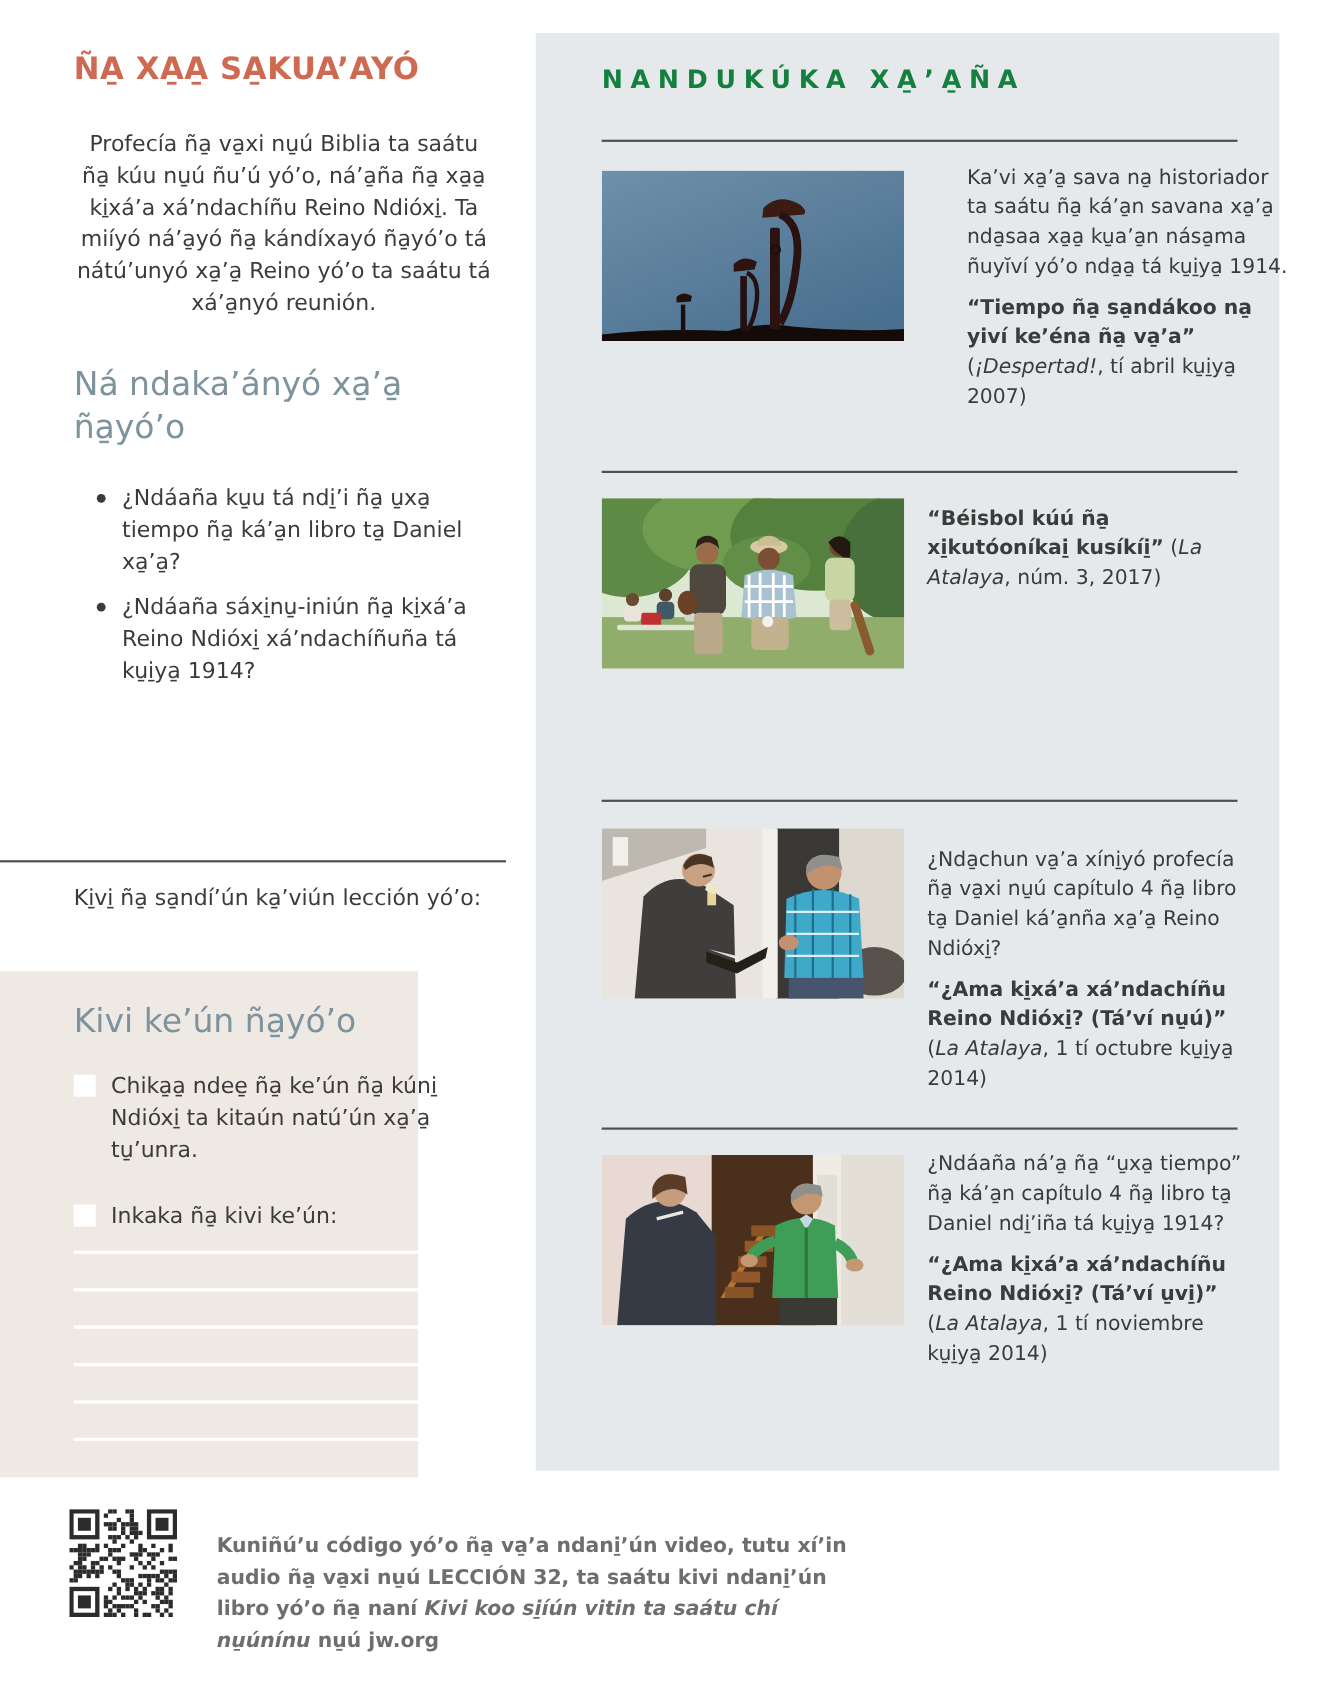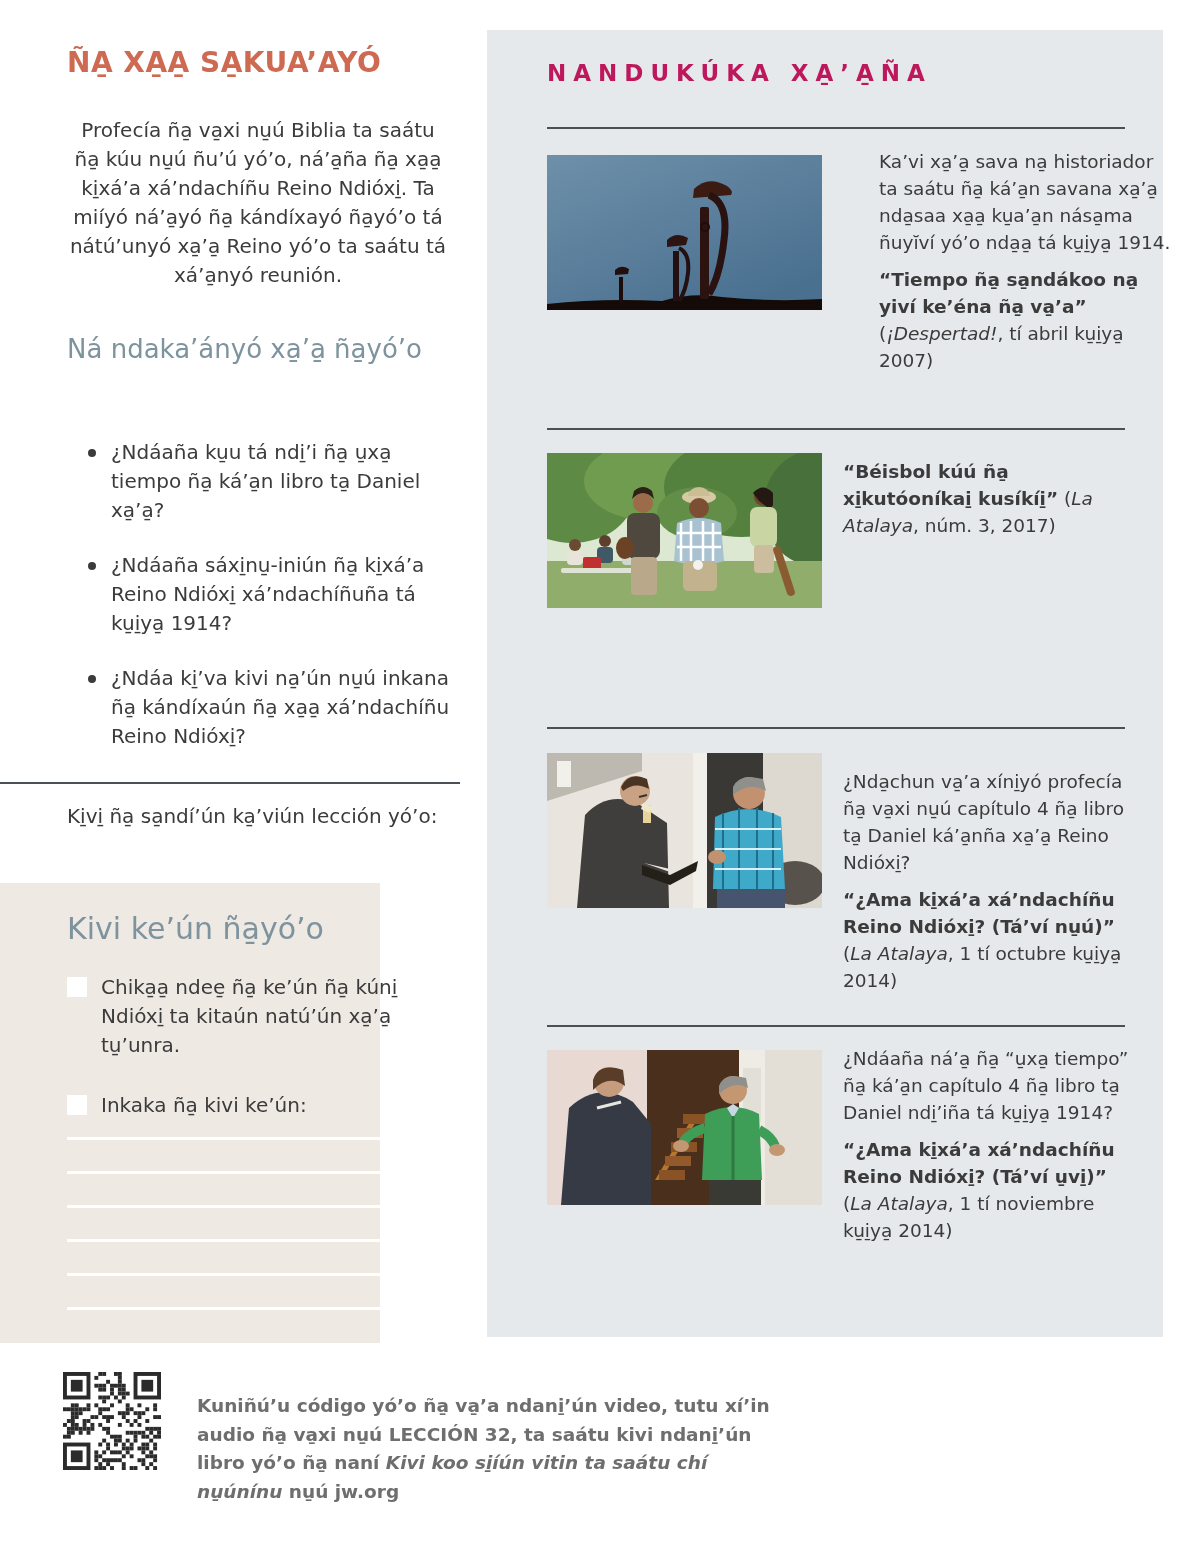--- a/index.html
+++ b/index.html
@@ -3,38 +3,38 @@
 <meta charset="utf-8">
 <style>
   html,body{margin:0;padding:0;background:#ffffff;}
   body{font-family:"DejaVu Sans","Liberation Sans",sans-serif;color:#3b3b3b;}
   #page{position:relative;width:1200px;height:1543px;background:#ffffff;overflow:hidden;}
 
   
   .h1{position:absolute;left:67px;top:46px;width:400px;font-size:28px;font-weight:700;
       letter-spacing:.5px;color:#cf6a52;}
   .intro{position:absolute;left:67px;top:116px;width:382px;font-size:20px;line-height:29px;text-align:center;}
-  .h2{position:absolute;left:67px;top:330px;width:390px;font-size:26px;line-height:39px;
+  .h2{position:absolute;left:67px;top:330px;width:390px;font-size:30px;line-height:39px;
       font-weight:500;color:#7d939d;}
-  .qlist{position:absolute;left:88px;top:438px;width:372px;display:flex;flex-direction:column;gap:26px;}
+  .qlist{position:absolute;left:88px;top:438px;width:372px;display:flex;flex-direction:column;gap:12px;}
   .qitem{display:flex;font-size:20px;line-height:29px;}
   .qdot{flex:0 0 auto;width:8px;height:8px;border-radius:50%;background:#3b3b3b;margin:11px 15px 0 0;}
   .rule-left{position:absolute;left:0;top:782px;width:460px;height:2px;background:#4b5054;}
   .completion{position:absolute;left:67px;top:802px;width:400px;font-size:20px;line-height:28px;}
 
   .goalbox{position:absolute;left:0;top:883px;width:380px;height:460px;background:#efe9e4;}
   .goalbox .gh{position:absolute;left:67px;top:28px;font-size:30px;font-weight:500;color:#7d939d;}
   .goalrow{position:absolute;left:67px;width:363px;display:flex;}
   .goalrow .cb{flex:0 0 auto;width:20px;height:20px;background:#ffffff;margin:4px 14px 0 0;}
   .goalrow .gt{font-size:20px;line-height:29px;}
   .wline{position:absolute;left:67px;width:389px;height:3px;background:#ffffff;}
 
   
   .panel{position:absolute;left:487px;top:30px;width:676px;height:1307px;background:#e6e9eb;}
-  .rh{position:absolute;left:60px;top:30px;font-size:23px;font-weight:700;letter-spacing:7px;color:#be185d;text-align:center;}
+  .rh{position:absolute;left:60px;top:30px;font-size:23px;font-weight:700;letter-spacing:7px;color:#15803d;text-align:center;}
   .rrule{position:absolute;left:60px;width:578px;height:2px;background:#4b5054;}
   .ritem-img{position:absolute;left:60px;width:275px;height:155px;overflow:hidden;}
   .ritem-img svg{display:block;}
   .ritem-txt{position:absolute;left:356px;width:296px;font-size:18.5px;line-height:27px;}
   .ritem-txt p{margin:0;}
   .ritem-txt .cite{margin-top:10px;}
   .ritem-txt strong{font-weight:700;}
   .ritem-txt em{font-style:italic;}
 
   
@@ -53,24 +53,20 @@
   <div class="h2">Ná ndaka’ányó xa̱’a̱ ña̱yó’o</div>
 
   <div class="qlist">
     <div class="qitem">
       <span class="qdot"></span>
       <span>¿Ndáaña ku̱u tá ndi̱’i ña̱ u̱xa̱ tiempo ña̱ ká’a̱n libro ta̱ Daniel xa̱’a̱?</span>
     </div>
     <div class="qitem">
       <span class="qdot"></span>
       <span>¿Ndáaña sáxi̱nu̱-iniún ña̱ ki̱xá’a Reino Ndióxi̱ xá’ndachíñuña tá ku̱i̱ya̱ 1914?</span>
-    </div>
-    <div class="qitem">
-      <span class="qdot"></span>
-      <span>¿Ndáa ki̱’va kivi na̱’ún nu̱ú inkana ña̱ kándíxaún ña̱ xa̱a̱ xá’ndachíñu Reino Ndióxi̱?</span>
     </div>
   </div>
 
   <div class="rule-left"></div>
   <div class="completion">Ki̱vi̱ ña̱ sa̱ndí’ún ka̱’viún lección yó’o:</div>
 
   <div class="goalbox">
     <div class="gh">Kivi ke’ún ña̱yó’o</div>
     <div class="goalrow" style="top:208px;">
       <span class="cb"></span>

